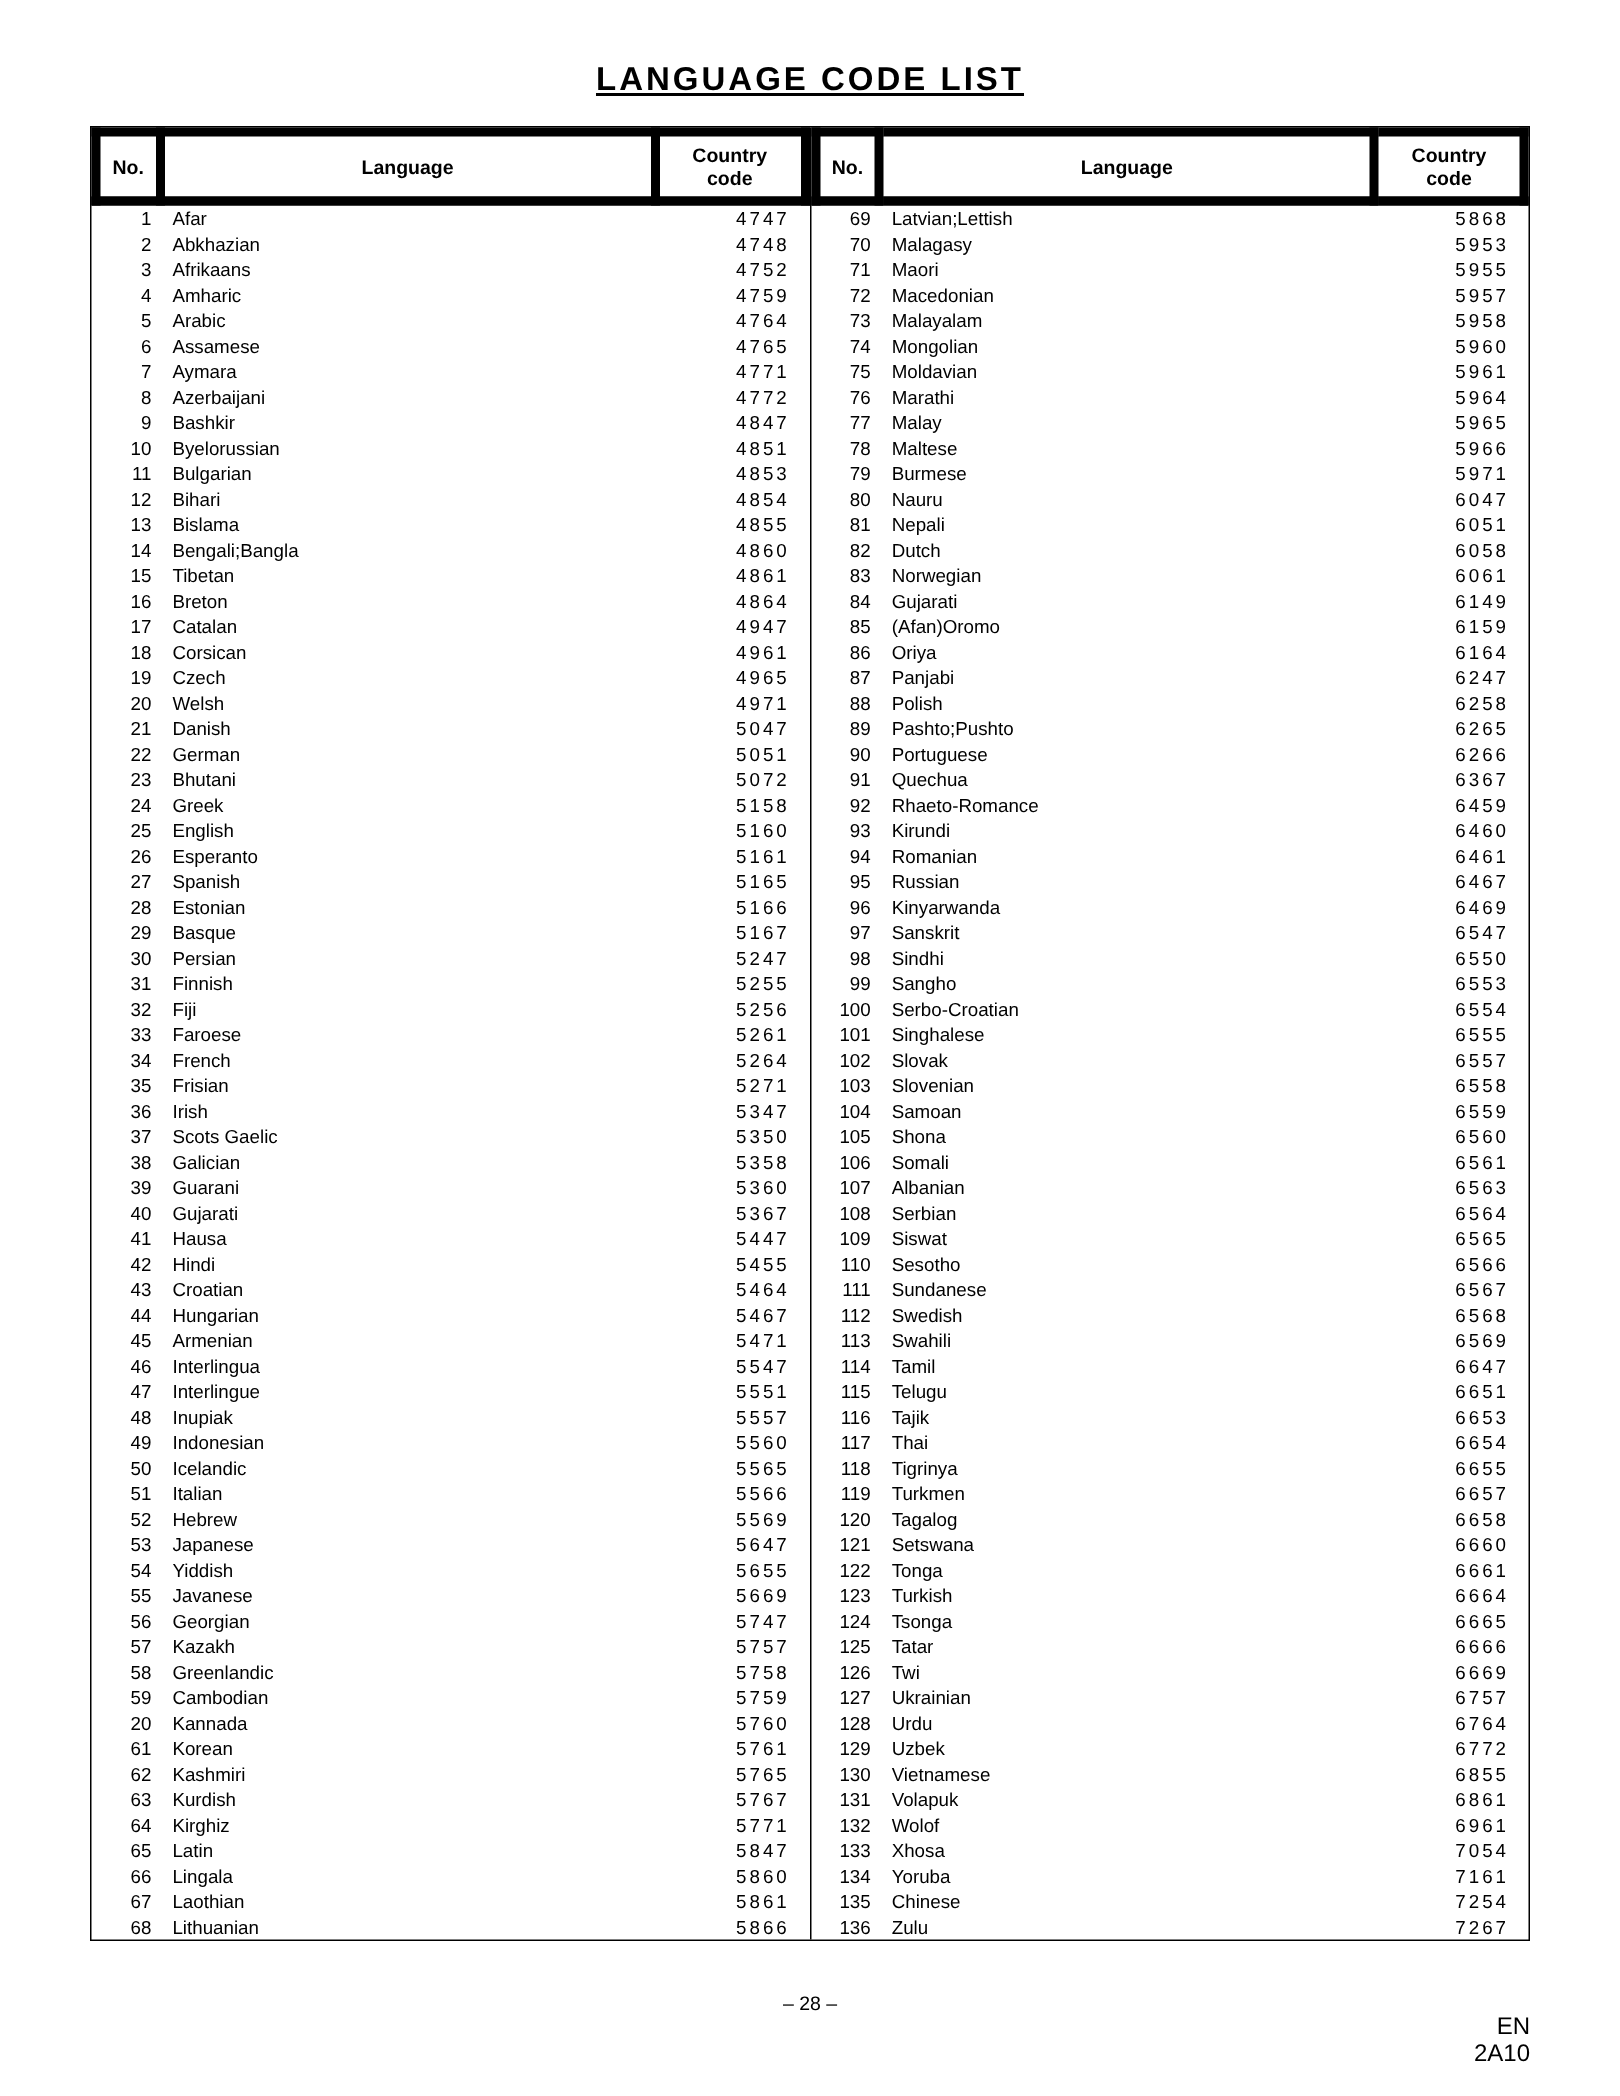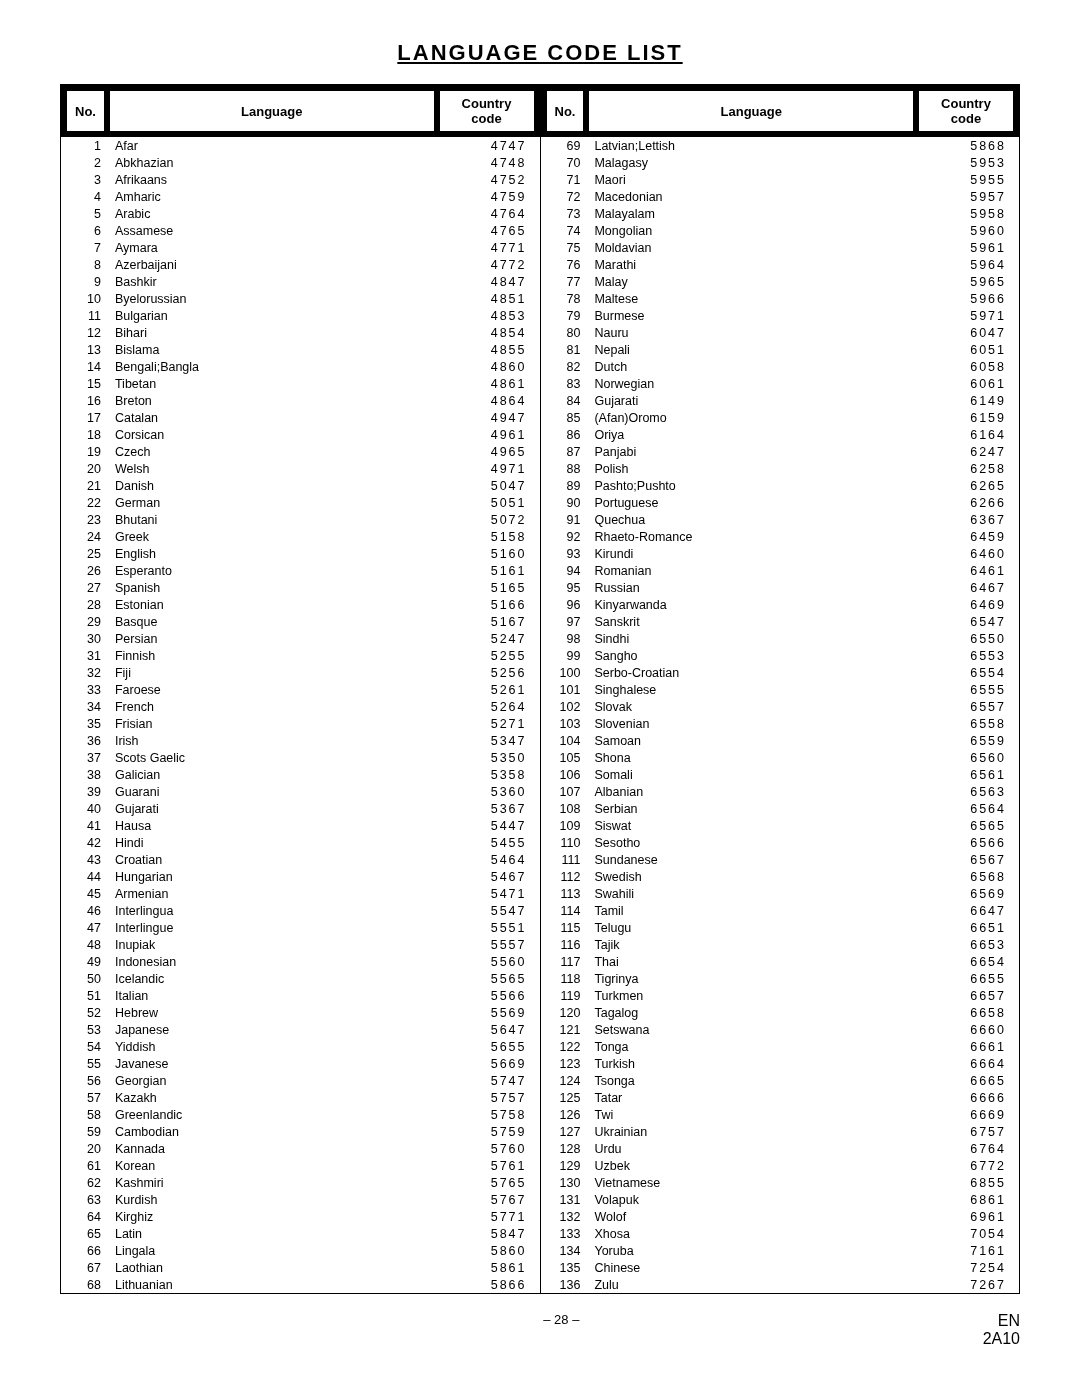--- a/index.html
+++ b/index.html
@@ -68,22 +68,23 @@
       text-align: left;
     }
     tbody td:nth-child(3) {
       text-align: right;
       letter-spacing: 2px;
       padding-right: 10px;
     }
     .footer {
       display: flex;
       justify-content: space-between;
-      margin-top: 18px;
+      margin-top: 34px;
       font-size: 13px;
+      flex-direction: column;
     }
     .footer-center {
       text-align: center;
       flex: 1;
     }
     .footer-right {
       text-align: right;
       font-size: 16px;
     }
   </style>

